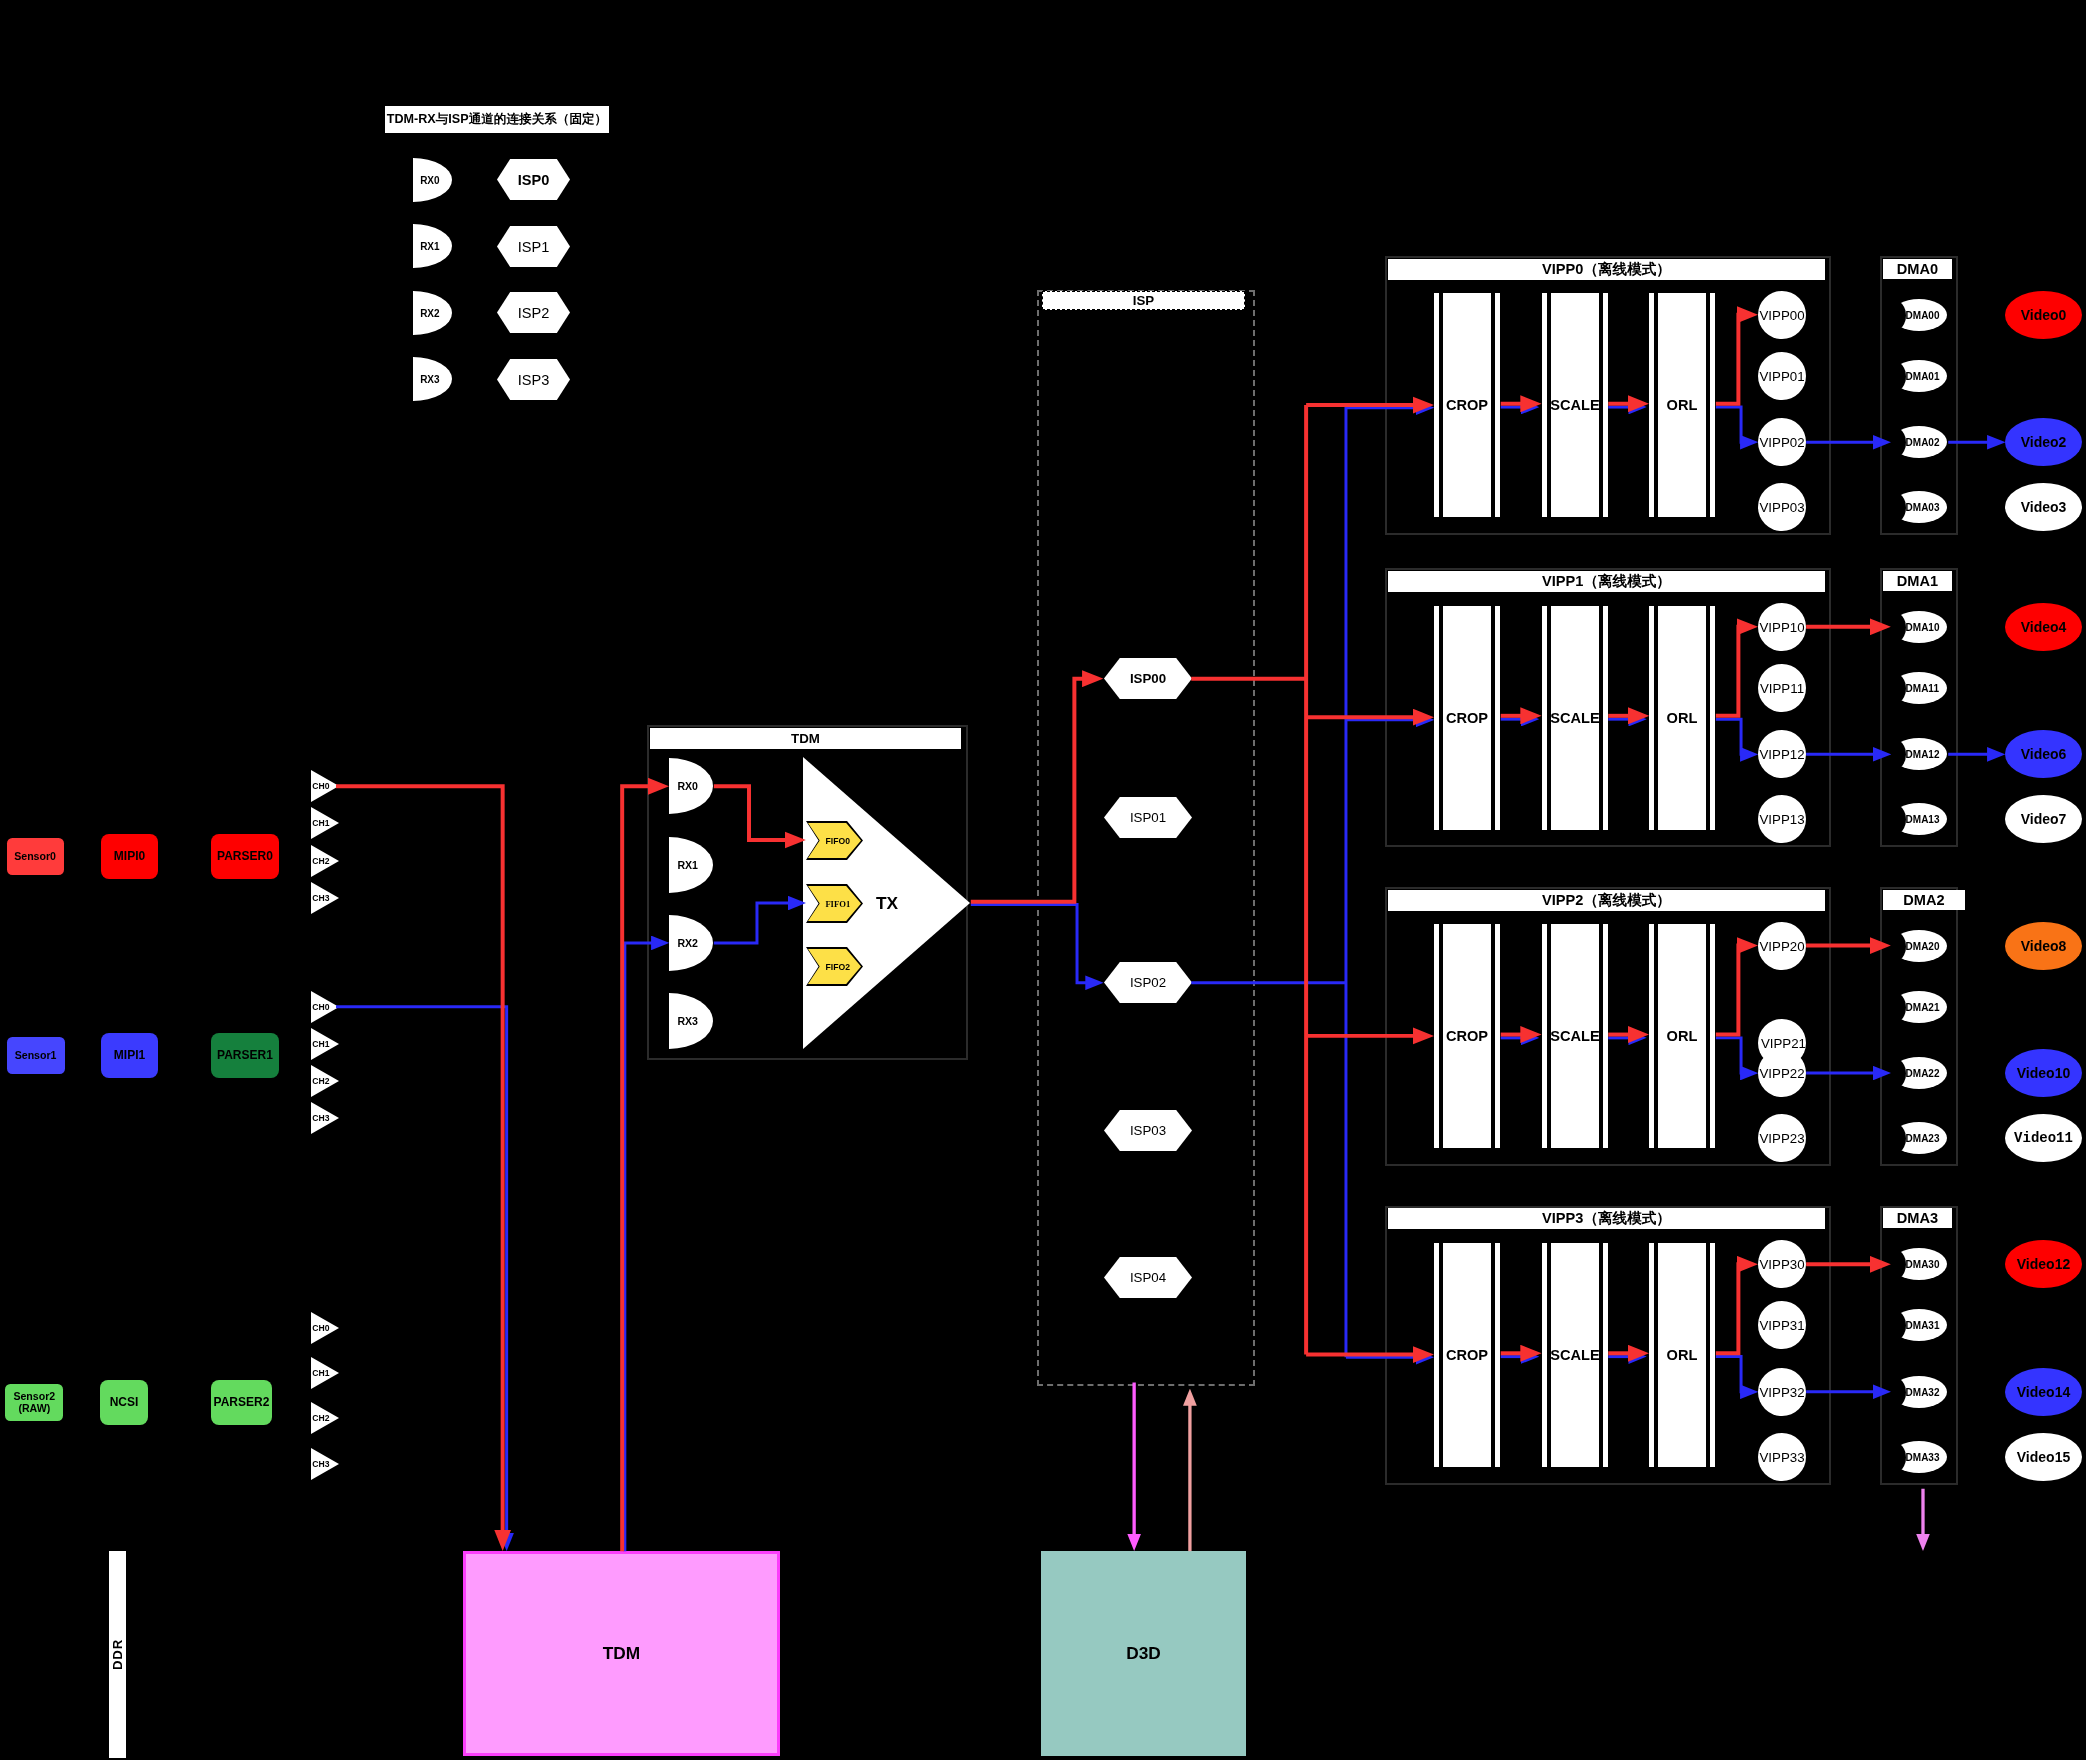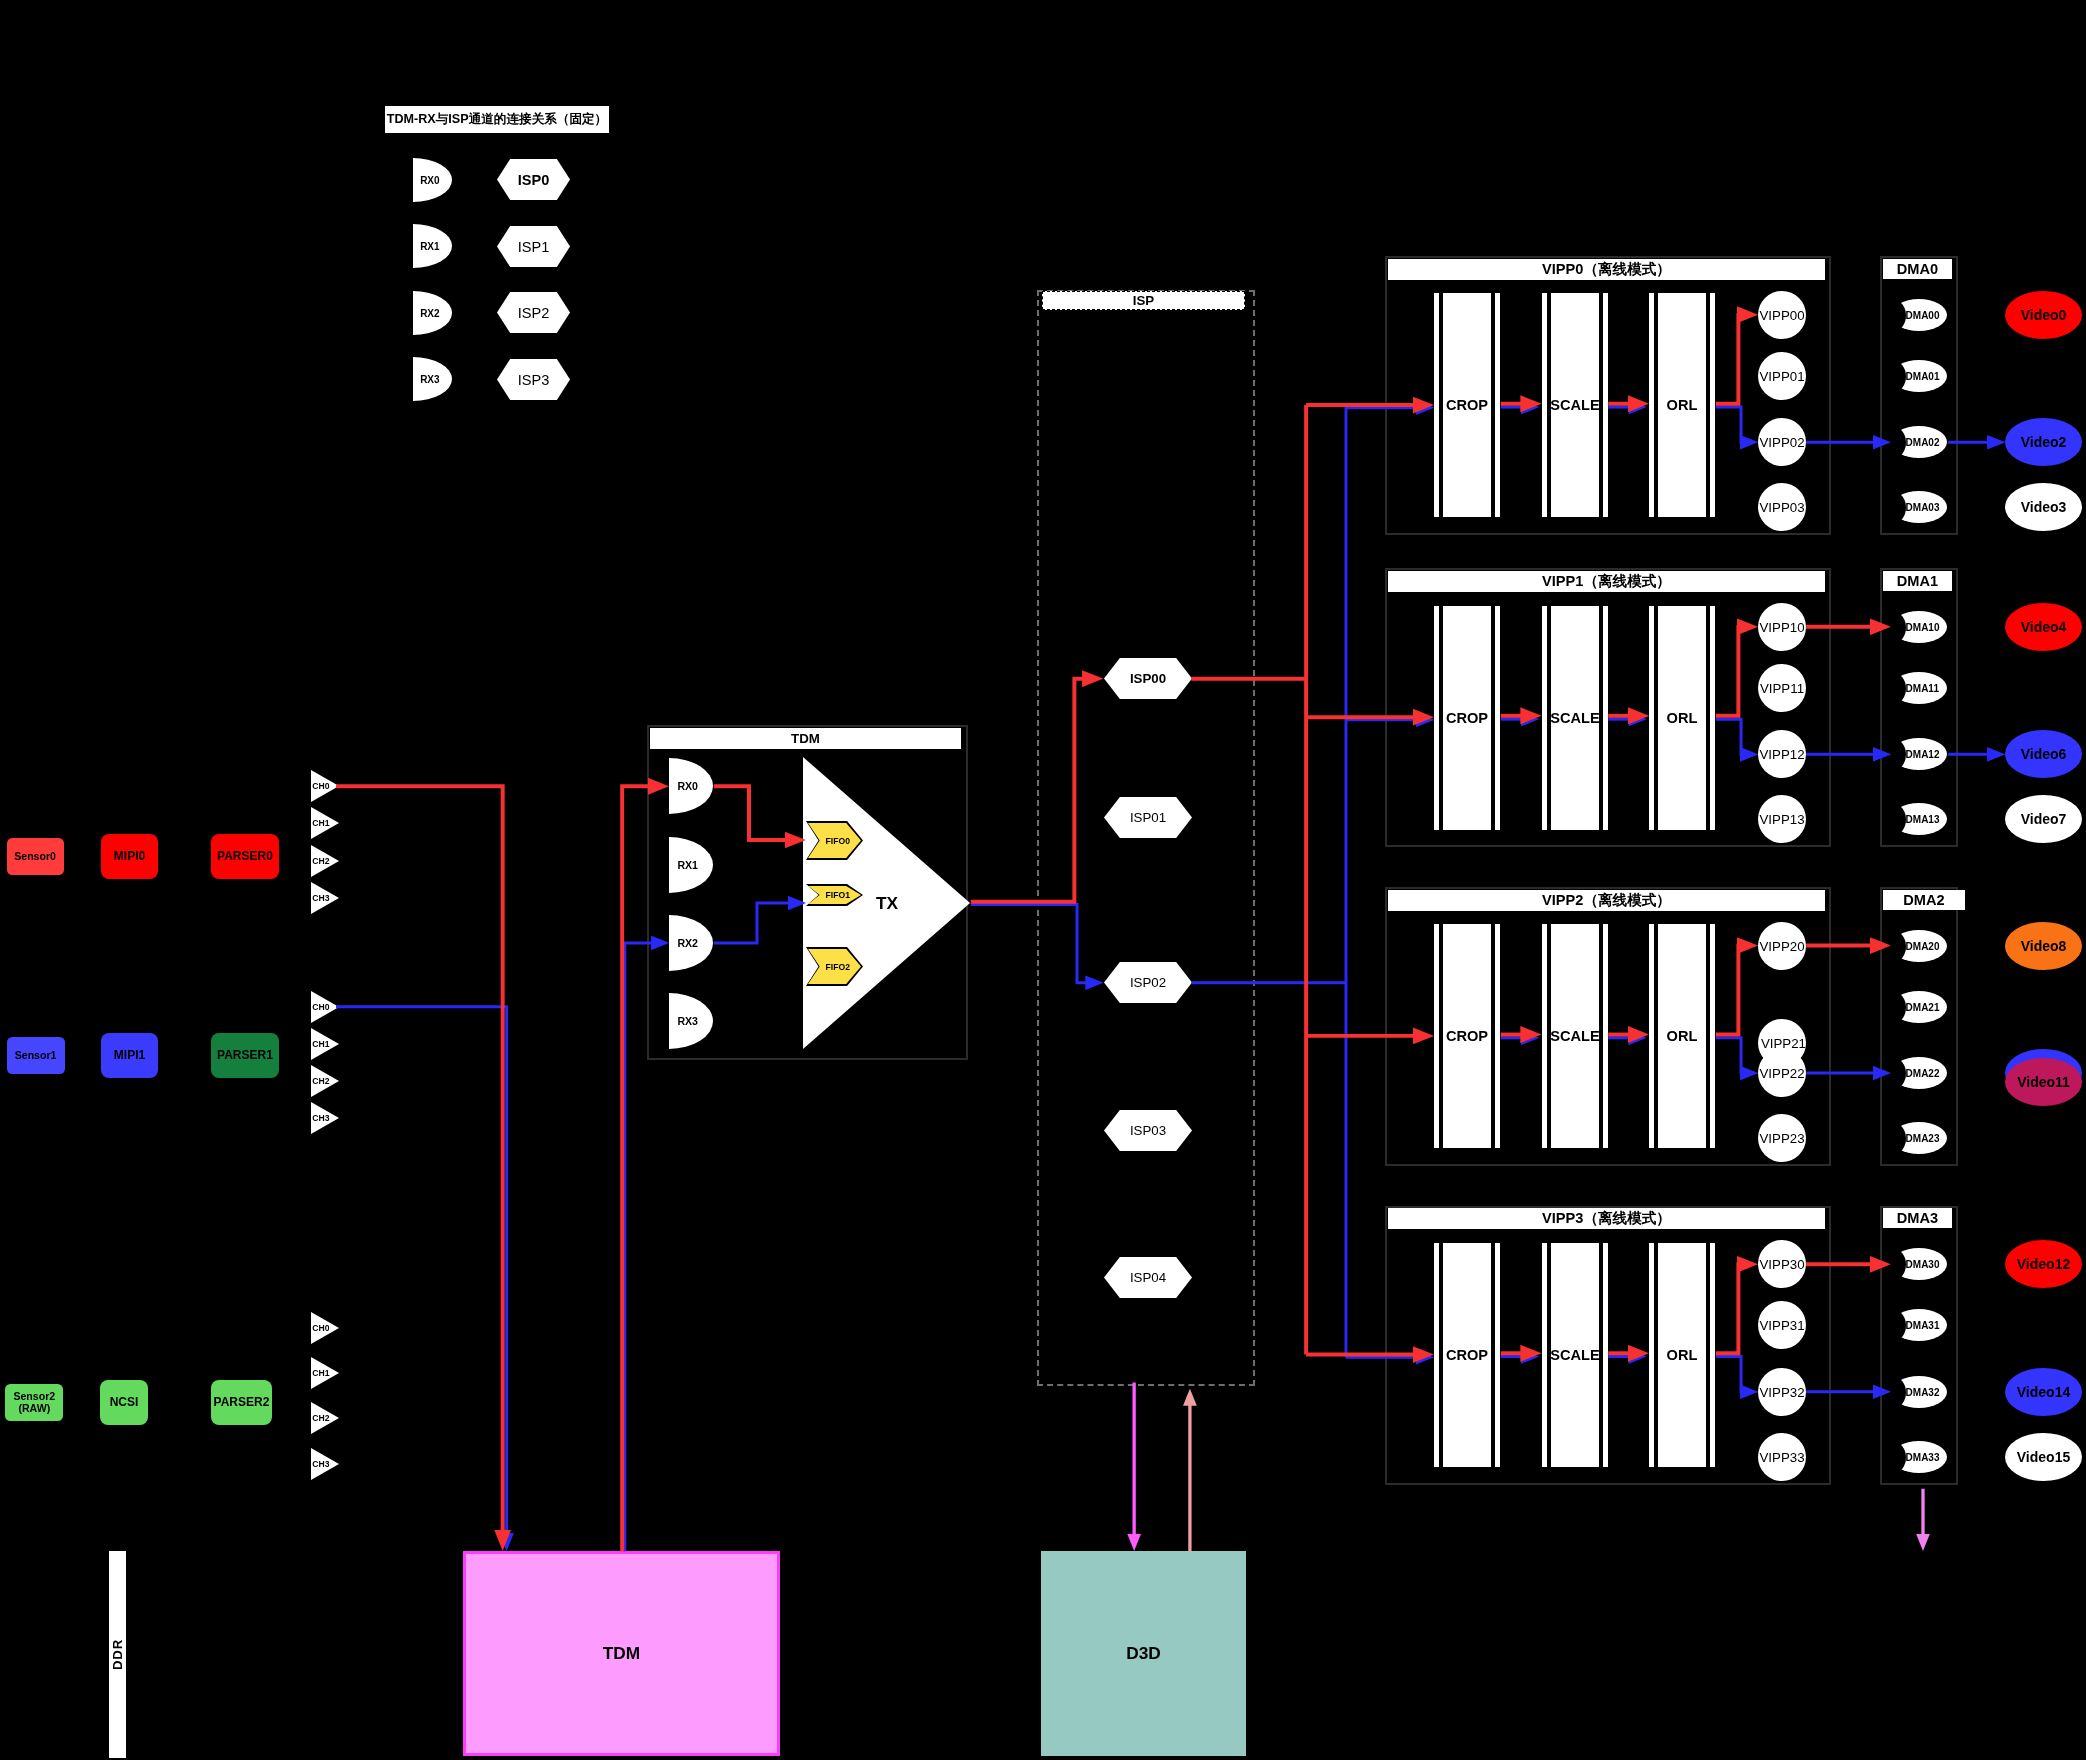--- a/index.html
+++ b/index.html
@@ -184,21 +184,21 @@
     </div>
 
   <div class="abs txtri" style="left:803px;top:757px;width:167px;height:292px;"></div>
   <div class="abs bold" style="left:887px;top:903px;transform:translate(-50%,-50%);font-size:17.3px;z-index:4;">TX</div>
 
   <div class="abs fifo" style="left:806px;top:821px;width:57px;height:39px;z-index:4;">
     <div class="in">
         <span>FIFO0</span>
       </div>
     </div>
-  <div class="abs fifo" style="left:806px;top:884px;width:57px;height:22px;z-index:4;">
+  <div class="abs fifo" style="left:806px;top:884px;width:57px;height:39px;z-index:4;font-family:Liberation Serif, serif;">
     <div class="in">
         <span>FIFO1</span>
       </div>
     </div>
   <div class="abs fifo" style="left:806px;top:947px;width:57px;height:39px;z-index:4;">
     <div class="in">
         <span>FIFO2</span>
       </div>
     </div>
 
@@ -383,21 +383,21 @@
       <div class="body"></div>
       <div class="notch"></div>
       <span class="dlabel">DMA23</span>
     </div>
   <div class="abs oval" style="left:2005px;top:922px;background:#f97316;text-align:center;">
       <span>Video8</span>
     </div>
   <div class="abs oval" style="left:2005px;top:1049px;background:#3434ff;">
       <span>Video10</span>
     </div>
-  <div class="abs oval" style="left:2005px;top:1058px;background:#be185d;">
+  <div class="abs oval" style="left:2005px;top:1114px;background:#ffffff;font-family:Liberation Mono, monospace;">
       <span>Video11</span>
     </div>
 
   <div class="abs frame" style="left:1385px;top:1206px;width:442px;height:275px;"></div>
   <div class="abs titlebar" style="left:1388px;top:1208px;width:437px;height:21px;font-size:14.6px;">VIPP3（离线模式）</div>
   <div class="abs stage" style="left:1434px;top:1243px;">
     <div class="smain"></div>
       <span class="slabel">CROP</span>
     </div>
   <div class="abs stage" style="left:1542px;top:1243px;">

